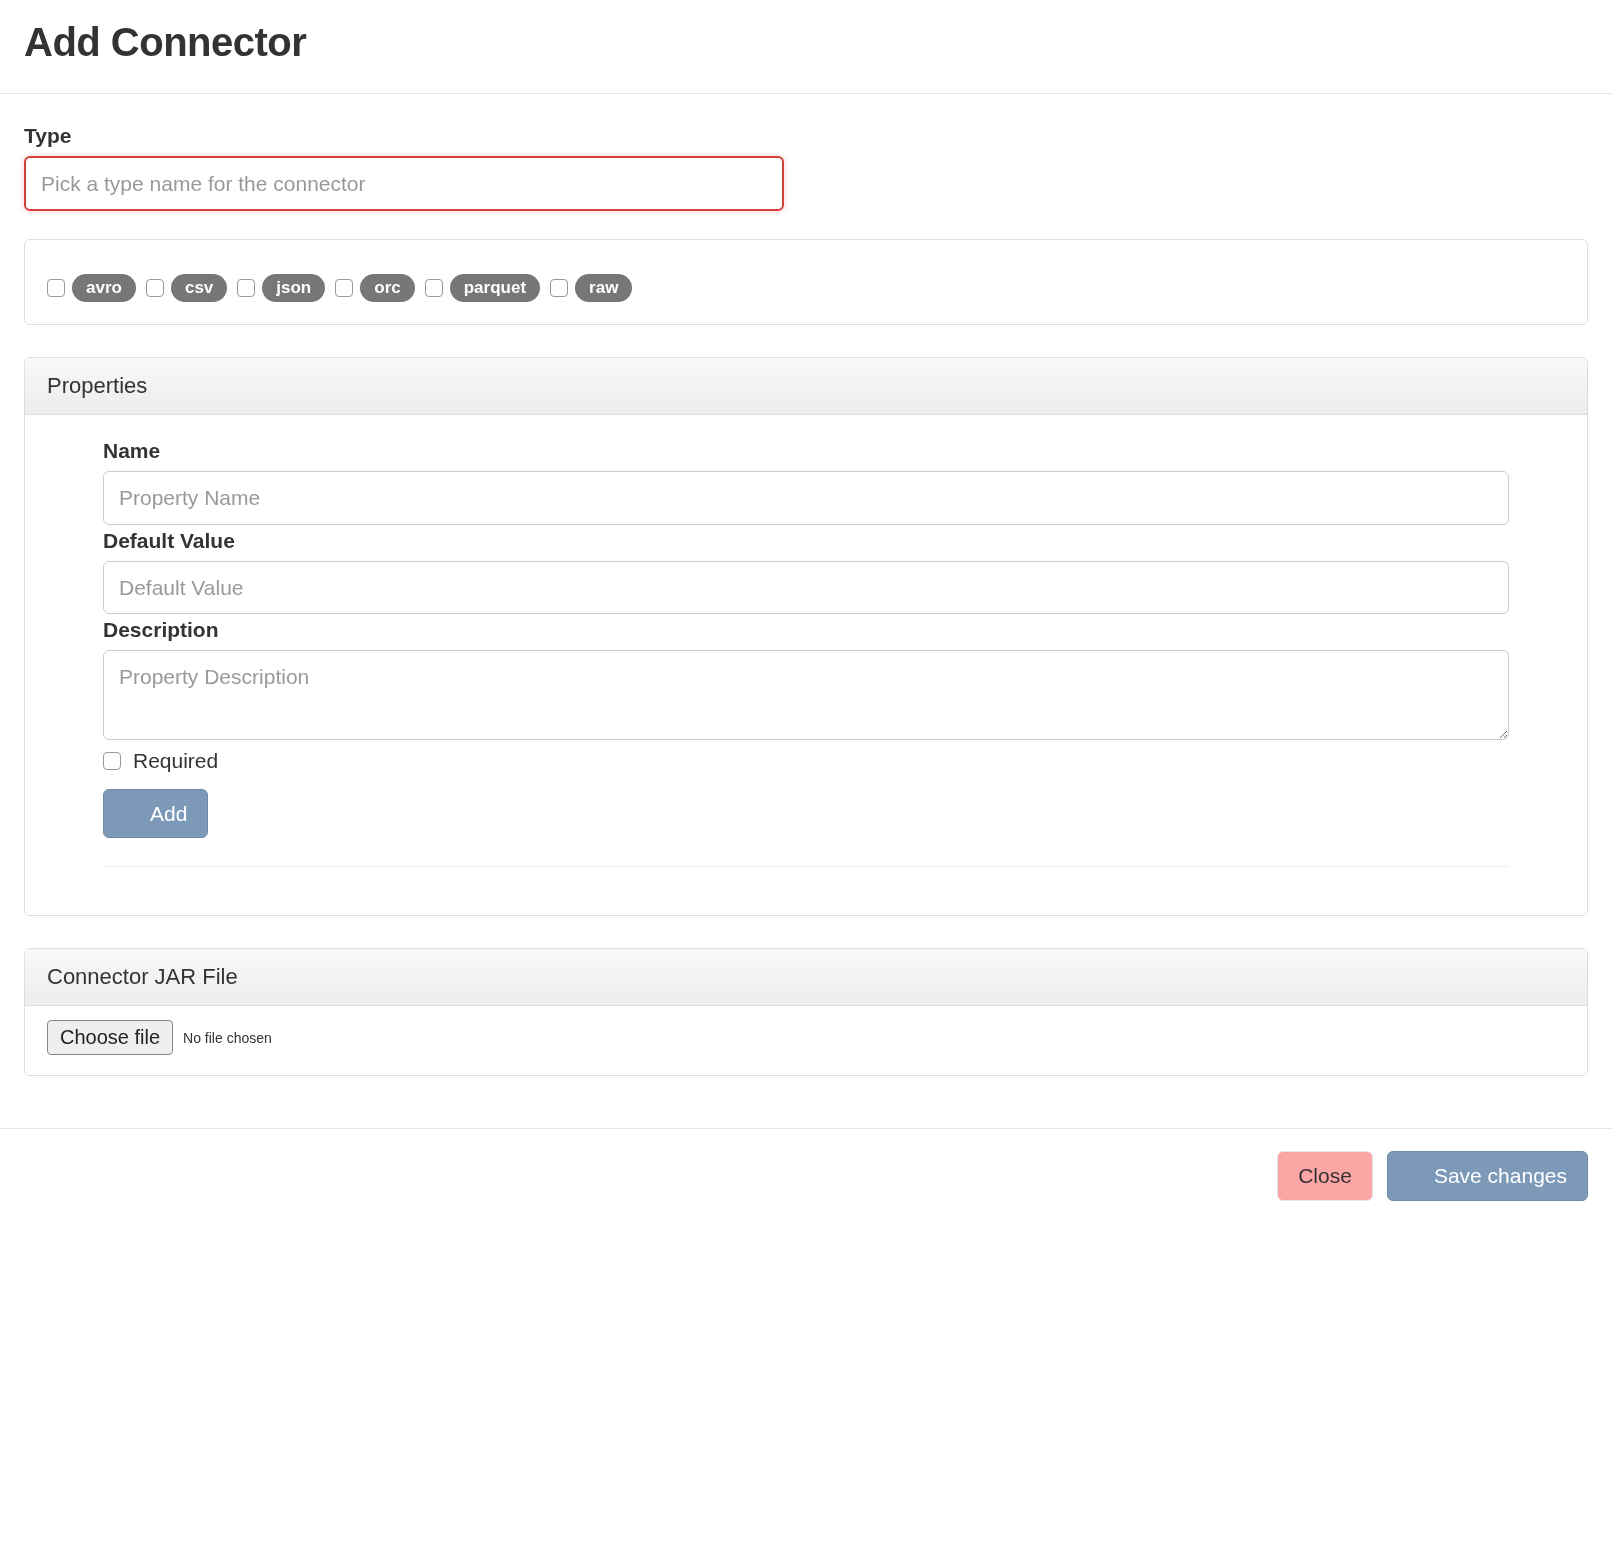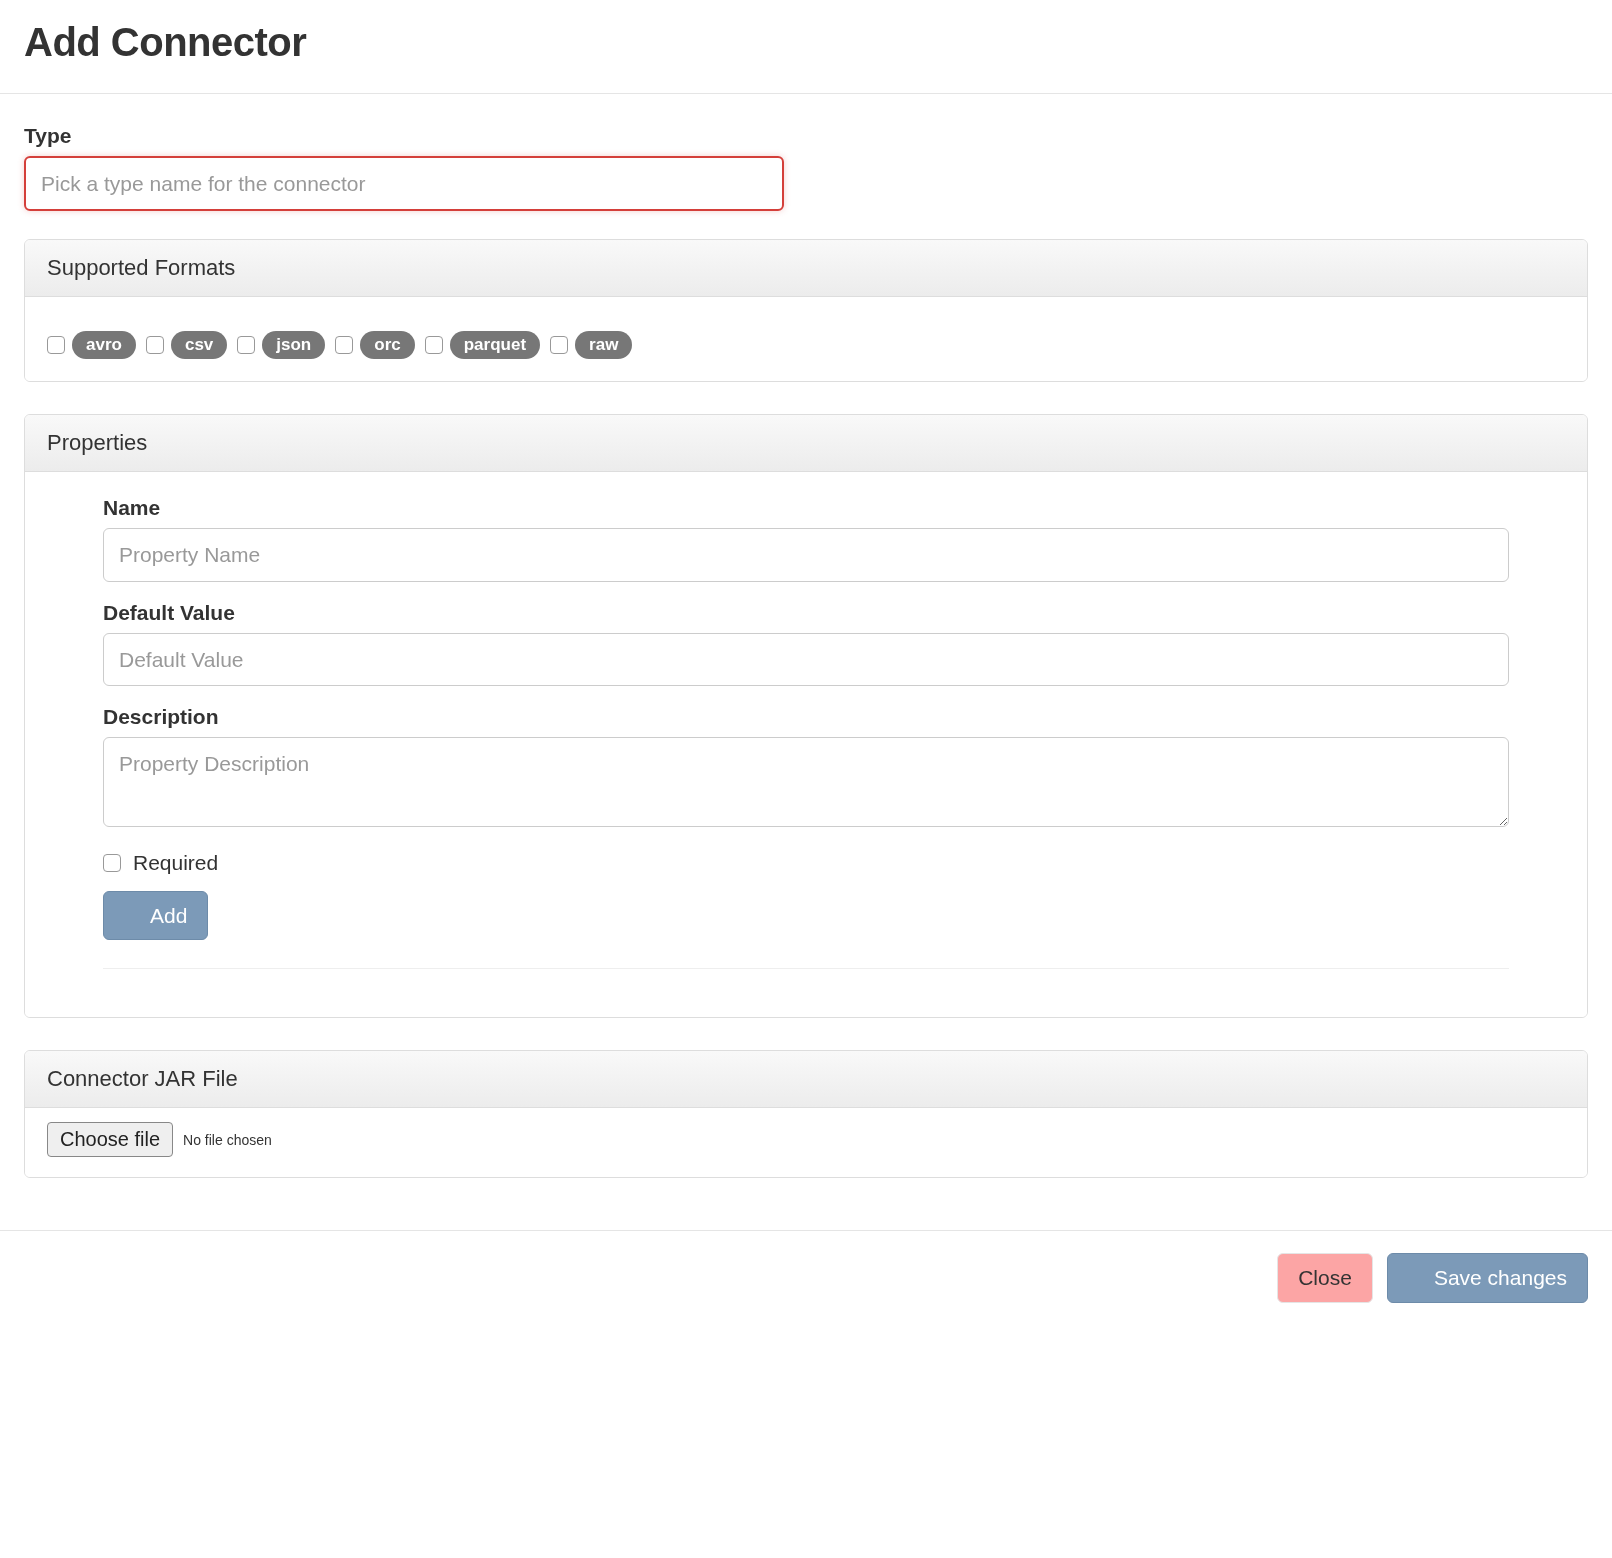--- a/index.html
+++ b/index.html
@@ -100,21 +100,21 @@
       color: #fff;
       font-size: 17px;
       font-weight: 700;
       border-radius: 14px;
       line-height: 1;
     }
     .properties-inner {
       padding: 0 56px;
     }
     .properties-inner .form-group {
-      margin-bottom: 19px;
+      margin-bottom: 4px;
     }
     .textarea {
       min-height: 90px;
       resize: both;
       font-family: inherit;
     }
     .checkbox-row {
       display: flex;
       align-items: center;
       gap: 12px;
@@ -193,21 +193,20 @@
 </div>
 
 <div class="modal-body">
 
   <div class="form-group type-wrapper">
     <label class="form-label">Type</label>
     <input type="text" class="form-control error" placeholder="Pick a type name for the connector" style="">
   </div>
 
   <div class="panel">
-    <div class="panel-heading">Supported Formats</div>
     <div class="panel-body formats">
       <div class="format-row">
         <span class="format-item">
           <span class="format-checkbox"></span>
           <span class="format-tag">avro</span>
         </span>
         <span class="format-item">
           <span class="format-checkbox"></span>
           <span class="format-tag">csv</span>
         </span>

